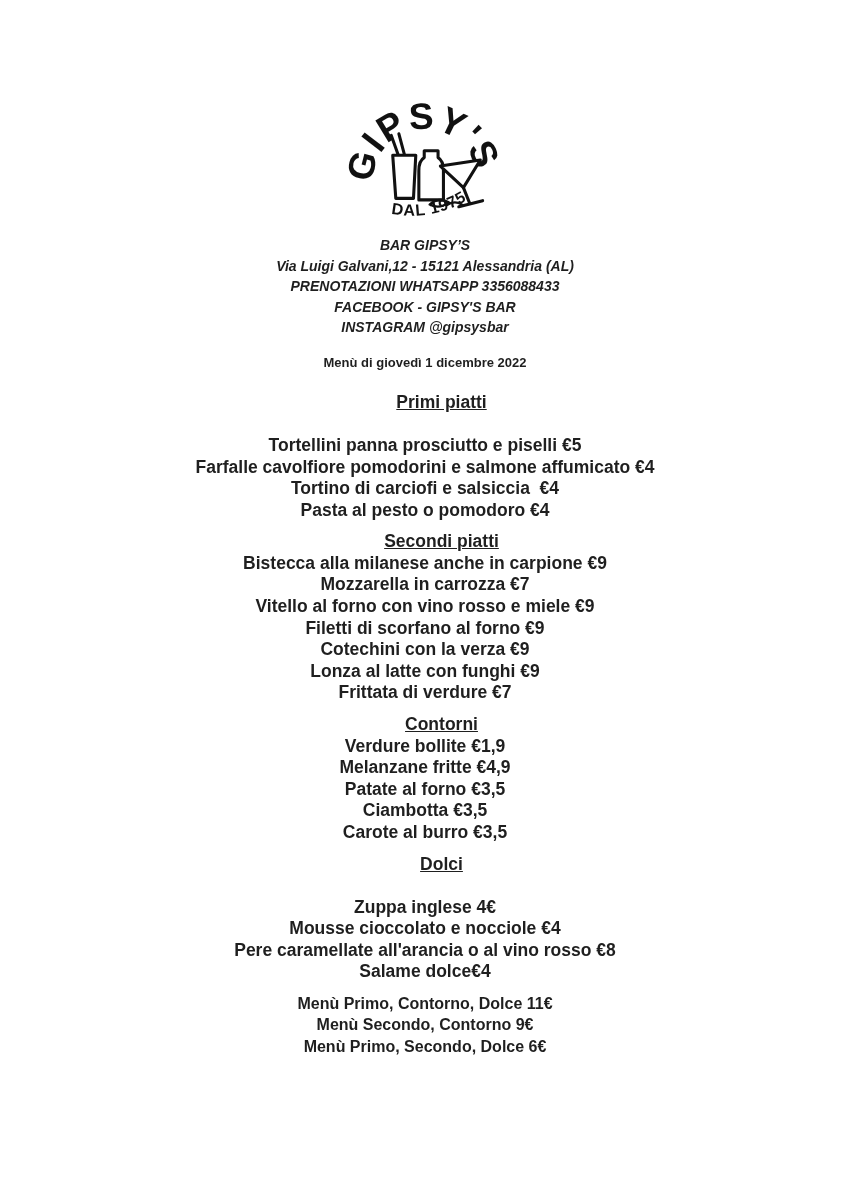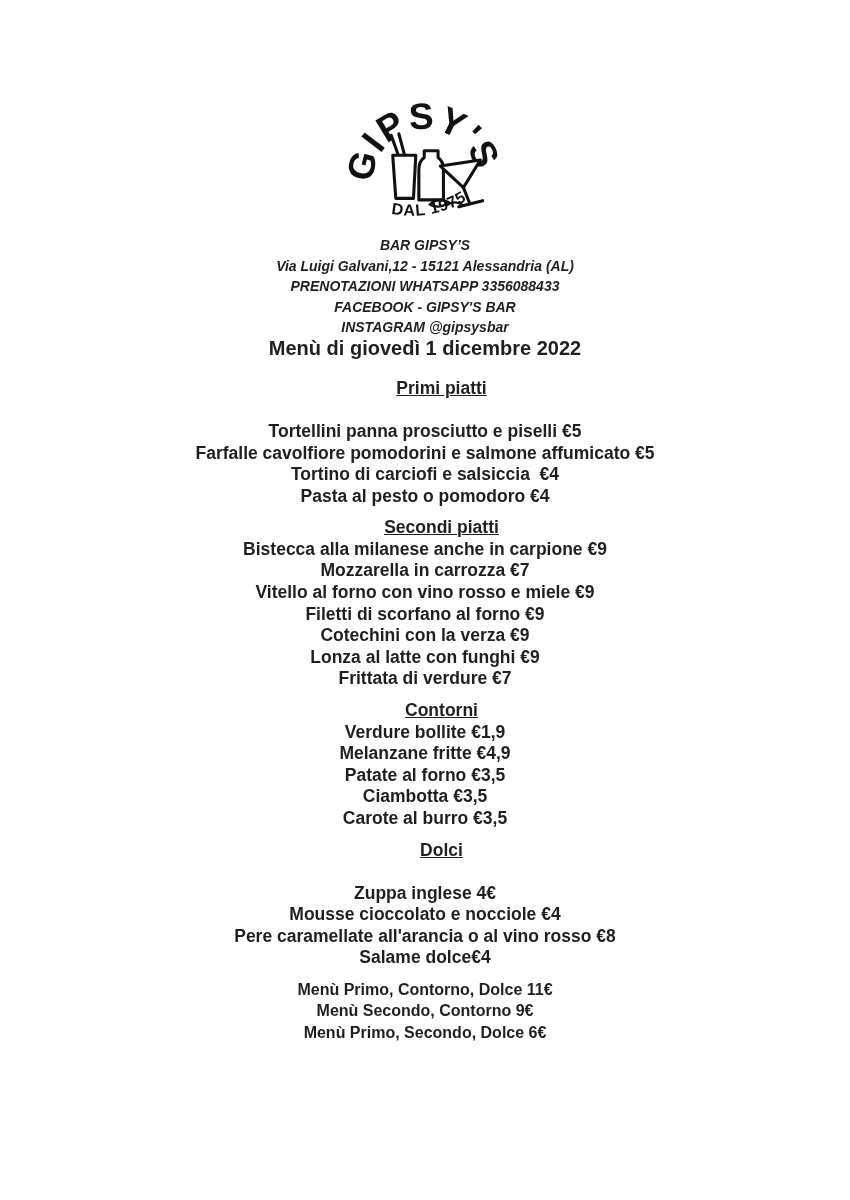--- a/index.html
+++ b/index.html
@@ -25,22 +25,22 @@
     height: 126px;
   }
   .header-block { margin-top: 9px; }
   .hline {
     font-size: 14px;
     line-height: 20.5px;
     white-space: pre-wrap;
     font-style: italic;
   }
   .date-line {
-    margin-top: 0;
-    font-size: 20px;
+    margin-top: 14px;
+    font-size: 13px;
     line-height: 21.5px;
   }
   .section { margin: 0; }
   .heading {
     margin-top: 10px;
     font-size: 17.5px;
     line-height: 21.5px;
     text-decoration: underline;
     padding-left: 33px;
   }
@@ -94,21 +94,21 @@
     <div class="hline">PRENOTAZIONI WHATSAPP 3356088433</div>
     <div class="hline">FACEBOOK - GIPSY'S BAR</div>
     <div class="hline">INSTAGRAM @gipsysbar</div>
   </div>
 
   <div class="date-line">Menù di giovedì 1 dicembre 2022</div>
 
   <div class="section">
     <div class="heading big-gap-above blank-after">Primi piatti</div>
     <div class="item">Tortellini panna prosciutto e piselli €5</div>
-    <div class="item">Farfalle cavolfiore pomodorini e salmone affumicato €5</div>
+    <div class="item">Farfalle cavolfiore pomodorini e salmone affumicato €4</div>
     <div class="item">Tortino di carciofi e salsiccia  €4</div>
     <div class="item">Pasta al pesto o pomodoro €4</div>
   </div>
 
   <div class="section">
     <div class="heading">Secondi piatti</div>
     <div class="item">Bistecca alla milanese anche in carpione €9</div>
     <div class="item">Mozzarella in carrozza €7</div>
     <div class="item">Vitello al forno con vino rosso e miele €9</div>
     <div class="item">Filetti di scorfano al forno €9</div>

